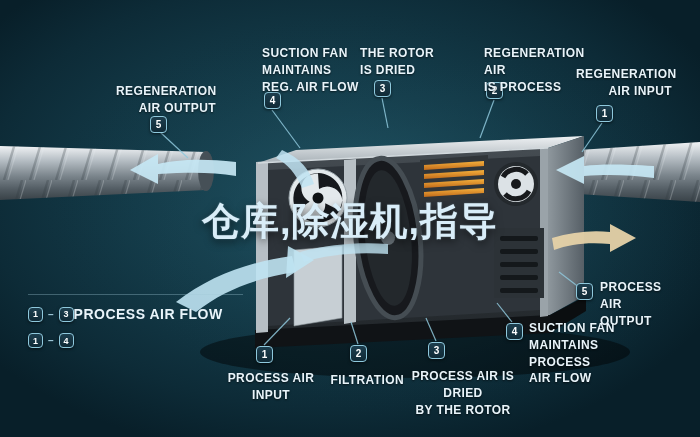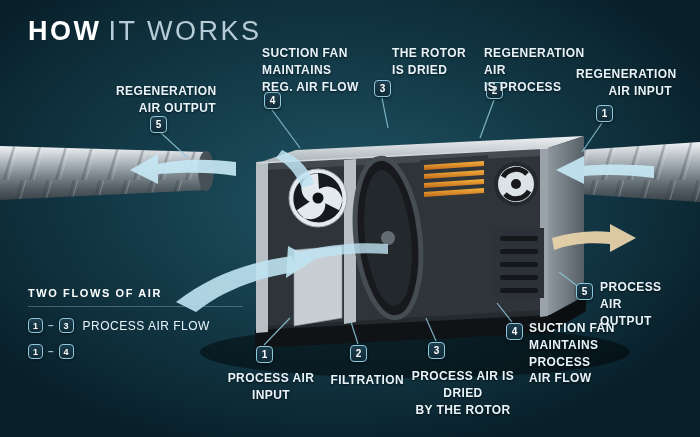--- a/index.html
+++ b/index.html
@@ -19,21 +19,21 @@
     color:#fff;font-size:10px;font-weight:700;display:flex;align-items:center;justify-content:center;
     box-shadow:0 1px 3px rgba(0,0,0,.55)}
   .co-label{position:absolute;font-size:12px;font-weight:700;letter-spacing:.4px;
     line-height:1.4;color:#e9f4fa;white-space:pre-line;text-shadow:0 1px 2px rgba(0,0,0,.6)}
   .legend{position:absolute;left:28px;top:287px;width:215px}
   .legend-heading{font-size:11px;font-weight:700;letter-spacing:1.6px;color:#fff}
   .legend-divider{height:1px;background:rgba(160,200,215,.35);margin:7px 0 11px}
   .legend-row{display:flex;align-items:center;margin-bottom:11px}
   .legend .badge{position:static;width:15px;height:15px;font-size:9px;flex:0 0 auto}
   .legend-dash{color:#9fc9da;margin:0 5px;font-size:10px;font-weight:700}
-  .legend-label{font-size:12px;font-weight:400;letter-spacing:.5px;color:#e9f4fa;margin-left:9px}
+  .legend-label{font-size:14px;font-weight:700;letter-spacing:.5px;color:#e9f4fa;}
 </style>
 </head>
 <body>
 
 <div class="stage">
 
   <svg class="scene" viewBox="0 0 700 437">
     <defs>
       <radialGradient id="gGlow" cx="50%" cy="50%" r="50%">
         <stop offset="0" stop-color="#2a6375" stop-opacity=".5"></stop>
@@ -156,41 +156,39 @@
       <line x1="494" y1="100" x2="480" y2="138"></line>
       <line x1="602" y1="123" x2="582" y2="152"></line>
       <line x1="580" y1="288" x2="559" y2="272"></line>
       <line x1="264" y1="345" x2="290" y2="318"></line>
       <line x1="358" y1="344" x2="351" y2="322"></line>
       <line x1="436" y1="341" x2="426" y2="318"></line>
       <line x1="512" y1="322" x2="497" y2="303"></line>
     </g>
   </svg>
 
-  <div class="title">
-    <span class="t-bold">HOW</span><span class="t-light">IT WORKS</span>
-  </div>
-
+
+  <div class="watermark">仓库,除湿机,指导</div>
 
   <div>
     <div class="badge" style="left:150px;top:116px">5</div>
     <div class="co-label" style="left:116px;top:83px;width:100px;text-align:right">REGENERATION
 AIR OUTPUT</div>
   </div>
 
   <div>
     <div class="badge" style="left:264px;top:92px">4</div>
     <div class="co-label" style="left:262px;top:45px;width:110px">SUCTION FAN
 MAINTAINS
 REG. AIR FLOW</div>
   </div>
 
   <div>
     <div class="badge" style="left:374px;top:80px">3</div>
-    <div class="co-label" style="left:392px;top:45px;width:90px">THE ROTOR
+    <div class="co-label" style="left:360px;top:45px;width:90px">THE ROTOR
 IS DRIED</div>
   </div>
 
   <div>
     <div class="badge" style="left:486px;top:82px">2</div>
     <div class="co-label" style="left:484px;top:45px;width:110px">REGENERATION AIR
 IS PROCESS</div>
   </div>
 
   <div>
@@ -223,21 +221,20 @@
     <div class="co-label" style="left:324px;top:372px;width:80px;text-align:right">FILTRATION</div>
   </div>
 
   <div>
     <div class="badge" style="left:256px;top:346px">1</div>
     <div class="co-label" style="left:226px;top:370px;width:90px;text-align:center">PROCESS AIR
 INPUT</div>
   </div>
 
   <div class="legend">
-    <div class="legend-heading">TWO FLOWS OF AIR</div>
     <div class="legend-divider"></div>
     <div class="legend-row">
       <span class="badge">1</span>
       <span class="legend-dash">–</span>
       <span class="badge">3</span>
       <span class="legend-label">PROCESS AIR FLOW</span>
     </div>
     <div class="legend-row">
       <span class="badge">1</span>
       <span class="legend-dash">–</span>

